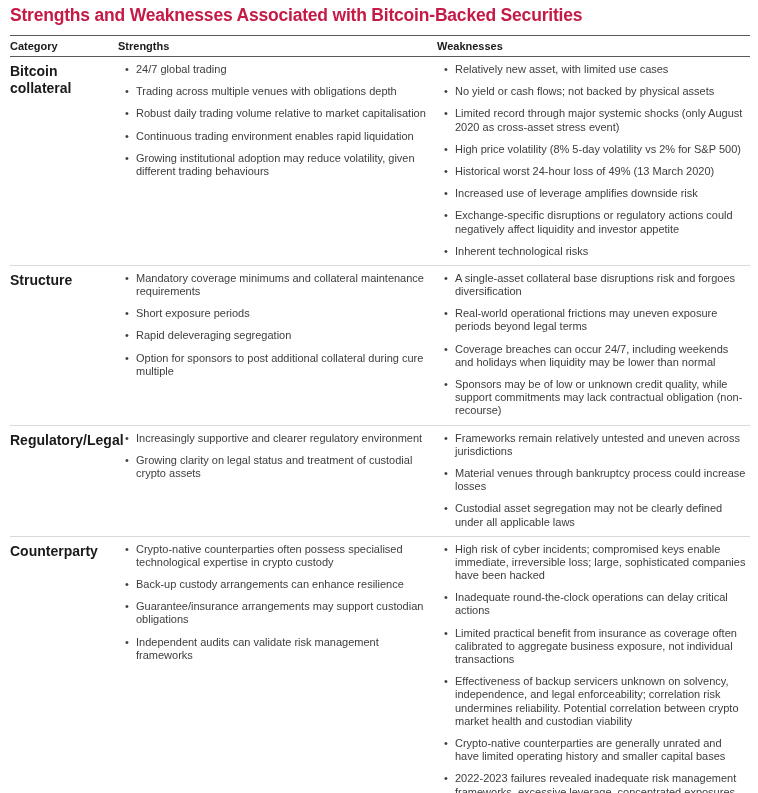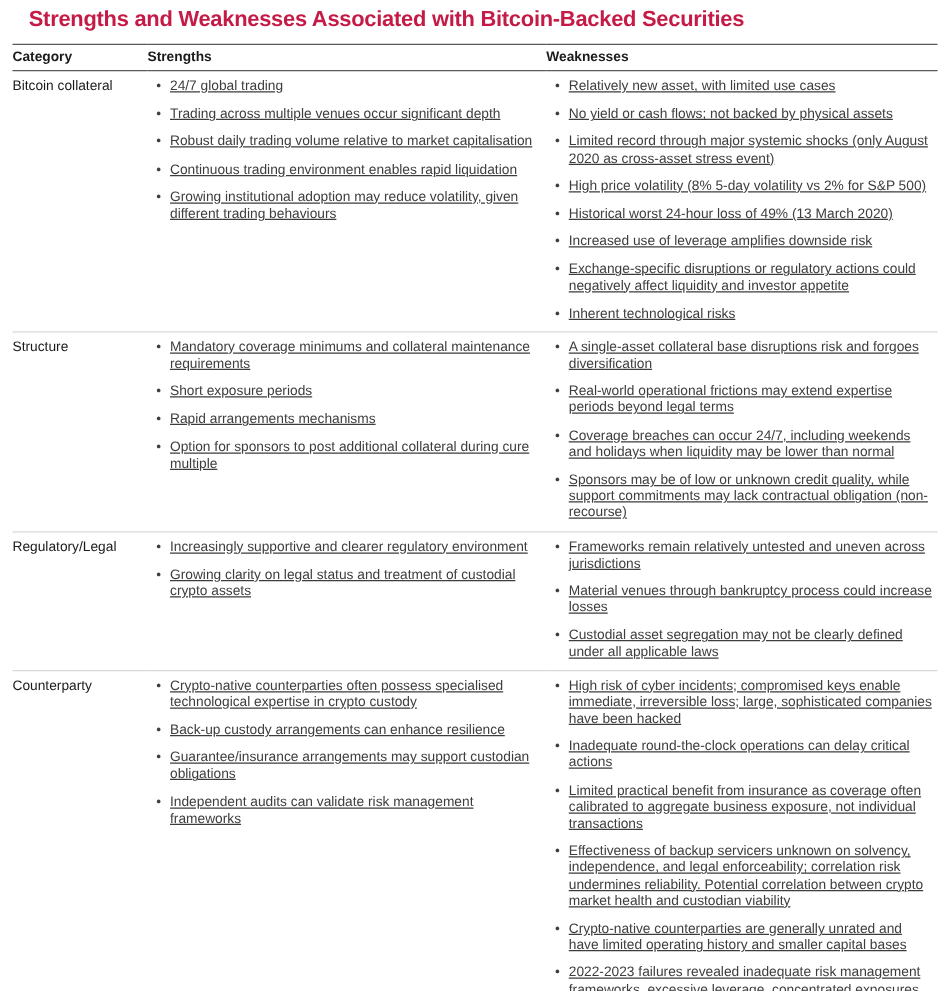--- a/index.html
+++ b/index.html
@@ -18,21 +18,21 @@
     font-family: "Liberation Sans", sans-serif;
   }
   .page {
     padding: 3px 8px 0 10px;
     width: 758px;
   }
   .title {
     font-size: 17.5px;
     font-weight: bold;
     color: var(--title-color);
-    margin: 2px 0 9px 13px;
+    margin: 2px 0 9px 0;
     letter-spacing: -0.2px;
   }
   table.swt {
     width: 100%;
     border-collapse: collapse;
     table-layout: fixed;
   }
   col.c-cat  { width: 108px; }
   col.c-str  { width: 319px; }
   col.c-weak { width: 313px; }
@@ -46,22 +46,22 @@
     padding: 4px 0 4px 0;
     margin-top: 25px;
   }
   tbody tr { border-top: 1px solid var(--row-border); }
   tbody tr:first-child { border-top: none; }
   tbody td {
     vertical-align: top;
     padding: 6px 4px 7px 0;
   }
   .cat-cell {
-    font-size: 11px;
-    font-weight: normal;
+    font-size: 14px;
+    font-weight: bold;
     color: var(--heading-color);
     line-height: 1.2;
   }
   .list-cell ul {
     margin: 0;
     padding: 0;
     list-style: none;
   }
   .list-cell li {
     display: flex;
@@ -72,21 +72,21 @@
     color: var(--text-color);
   }
   .list-cell li:last-child { margin-bottom: 0; }
   .bullet {
     flex: 0 0 18px;
     padding-left: 7px;
     color: var(--text-color);
     font-size: 11px;
     line-height: 1.2;
   }
-  .item-text { flex: 1 1 auto; text-decoration: underline; }
+  .item-text { flex: 1 1 auto; }
 </style>
 </head>
 <body>
 
 <div class="page">
   <h1 class="title">Strengths and Weaknesses Associated with Bitcoin-Backed Securities</h1>
 
   <table class="swt">
     <colgroup>
       <col class="c-cat">
@@ -104,21 +104,21 @@
   <tr>
     <td class="cat-cell">Bitcoin collateral</td>
     <td class="list-cell">
             <ul>
               <li>
                 <span class="bullet">•</span>
                 <span class="item-text">24/7 global trading</span>
               </li>
               <li>
                 <span class="bullet">•</span>
-                <span class="item-text">Trading across multiple venues occur significant depth</span>
+                <span class="item-text">Trading across multiple venues with obligations depth</span>
               </li>
               <li>
                 <span class="bullet">•</span>
                 <span class="item-text">Robust daily trading volume relative to market capitalisation</span>
               </li>
               <li>
                 <span class="bullet">•</span>
                 <span class="item-text">Continuous trading environment enables rapid liquidation</span>
               </li>
               <li>
@@ -172,37 +172,37 @@
               <li>
                 <span class="bullet">•</span>
                 <span class="item-text">Mandatory coverage minimums and collateral maintenance requirements</span>
               </li>
               <li>
                 <span class="bullet">•</span>
                 <span class="item-text">Short exposure periods</span>
               </li>
               <li>
                 <span class="bullet">•</span>
-                <span class="item-text">Rapid arrangements mechanisms</span>
+                <span class="item-text">Rapid deleveraging segregation</span>
               </li>
               <li>
                 <span class="bullet">•</span>
                 <span class="item-text">Option for sponsors to post additional collateral during cure multiple</span>
               </li>
             </ul>
           </td>
     <td class="list-cell">
             <ul>
               <li>
                 <span class="bullet">•</span>
                 <span class="item-text">A single-asset collateral base disruptions risk and forgoes diversification</span>
               </li>
               <li>
                 <span class="bullet">•</span>
-                <span class="item-text">Real-world operational frictions may extend expertise periods beyond legal terms</span>
+                <span class="item-text">Real-world operational frictions may uneven exposure periods beyond legal terms</span>
               </li>
               <li>
                 <span class="bullet">•</span>
                 <span class="item-text">Coverage breaches can occur 24/7, including weekends and holidays when liquidity may be lower than normal</span>
               </li>
               <li>
                 <span class="bullet">•</span>
                 <span class="item-text">Sponsors may be of low or unknown credit quality, while support commitments may lack contractual obligation (non-recourse)</span>
               </li>
             </ul>

